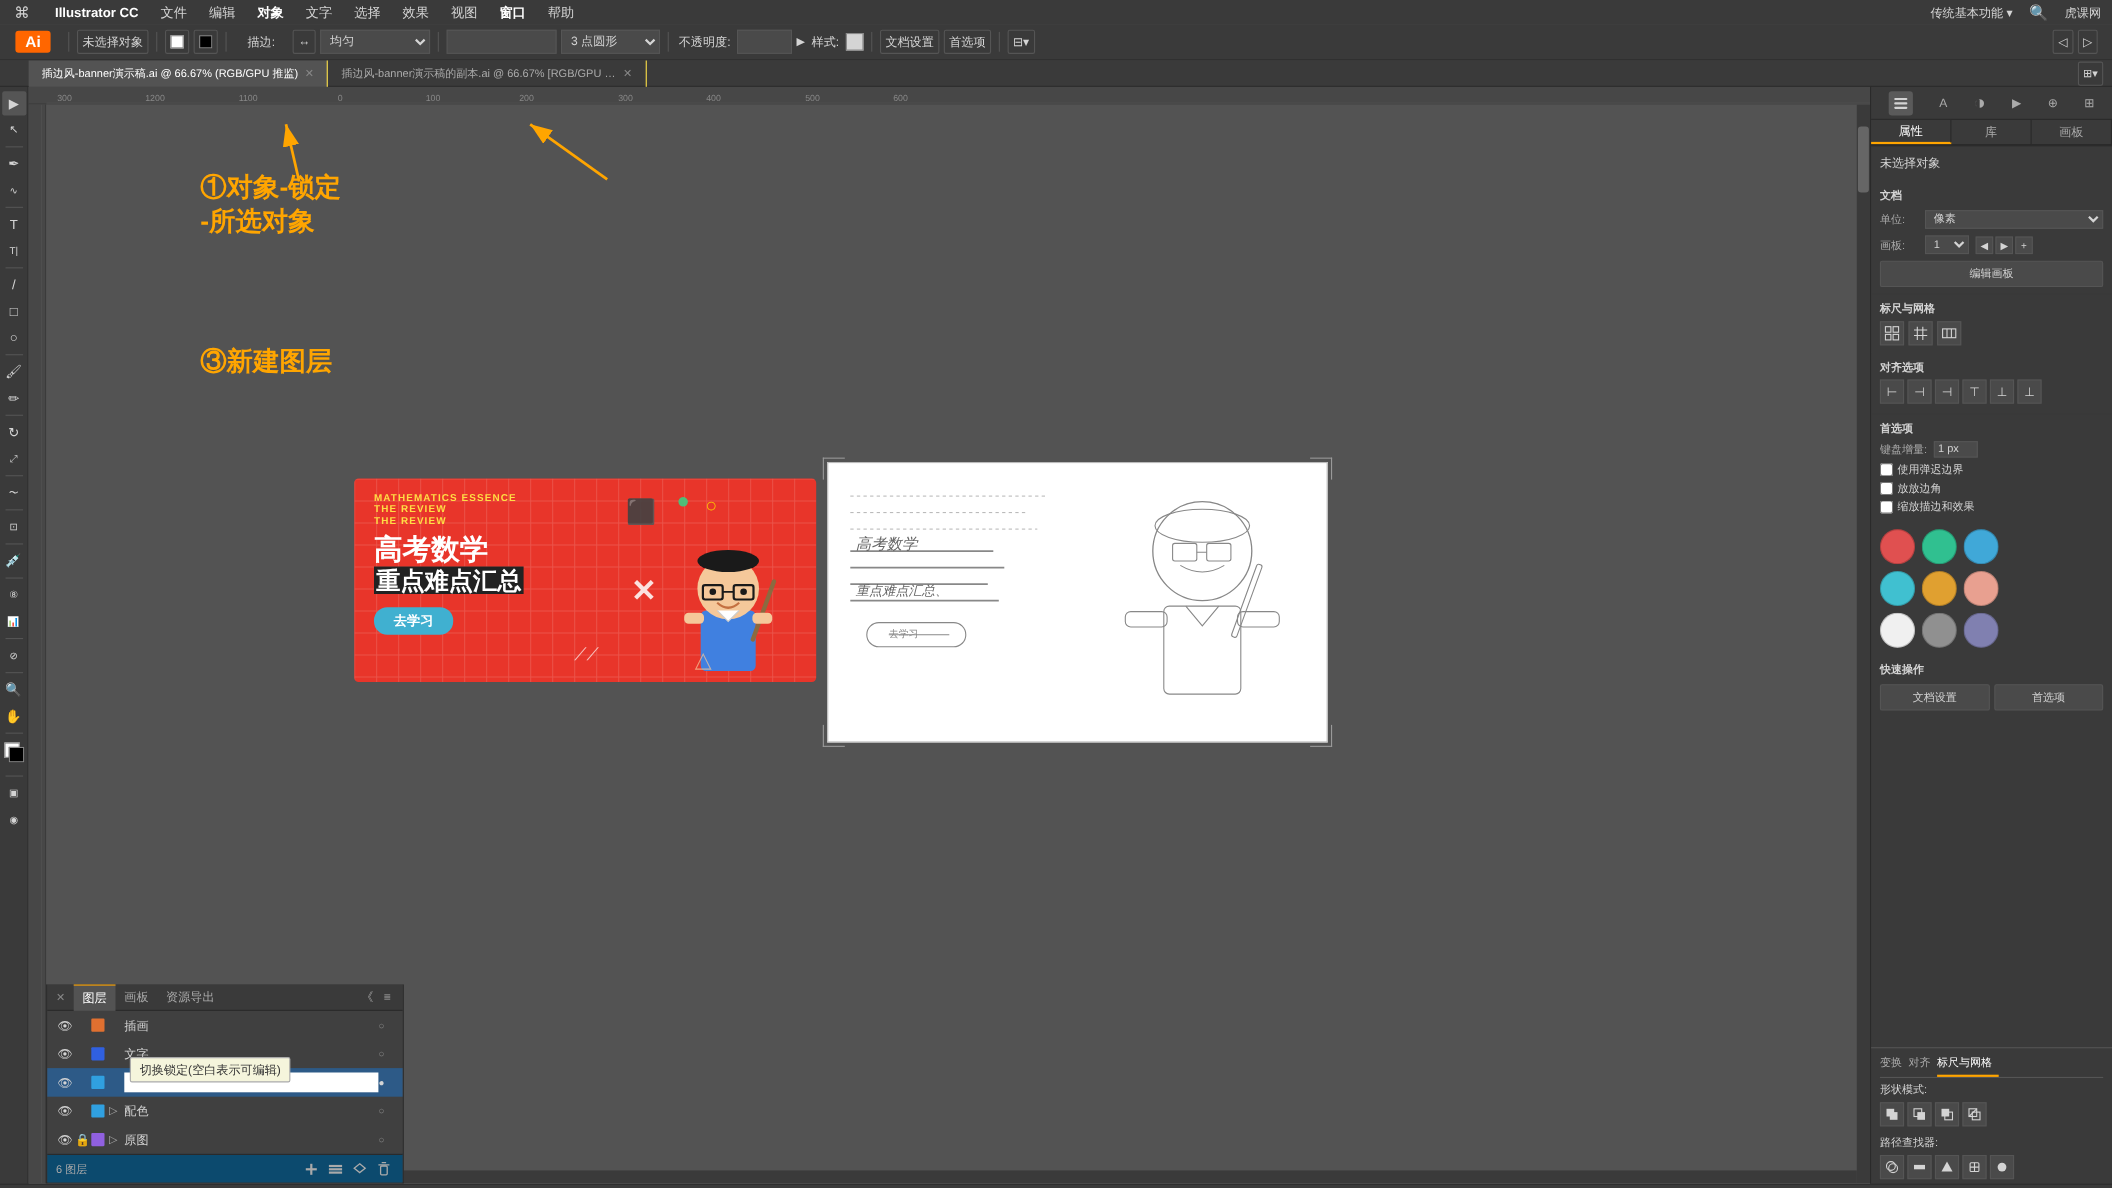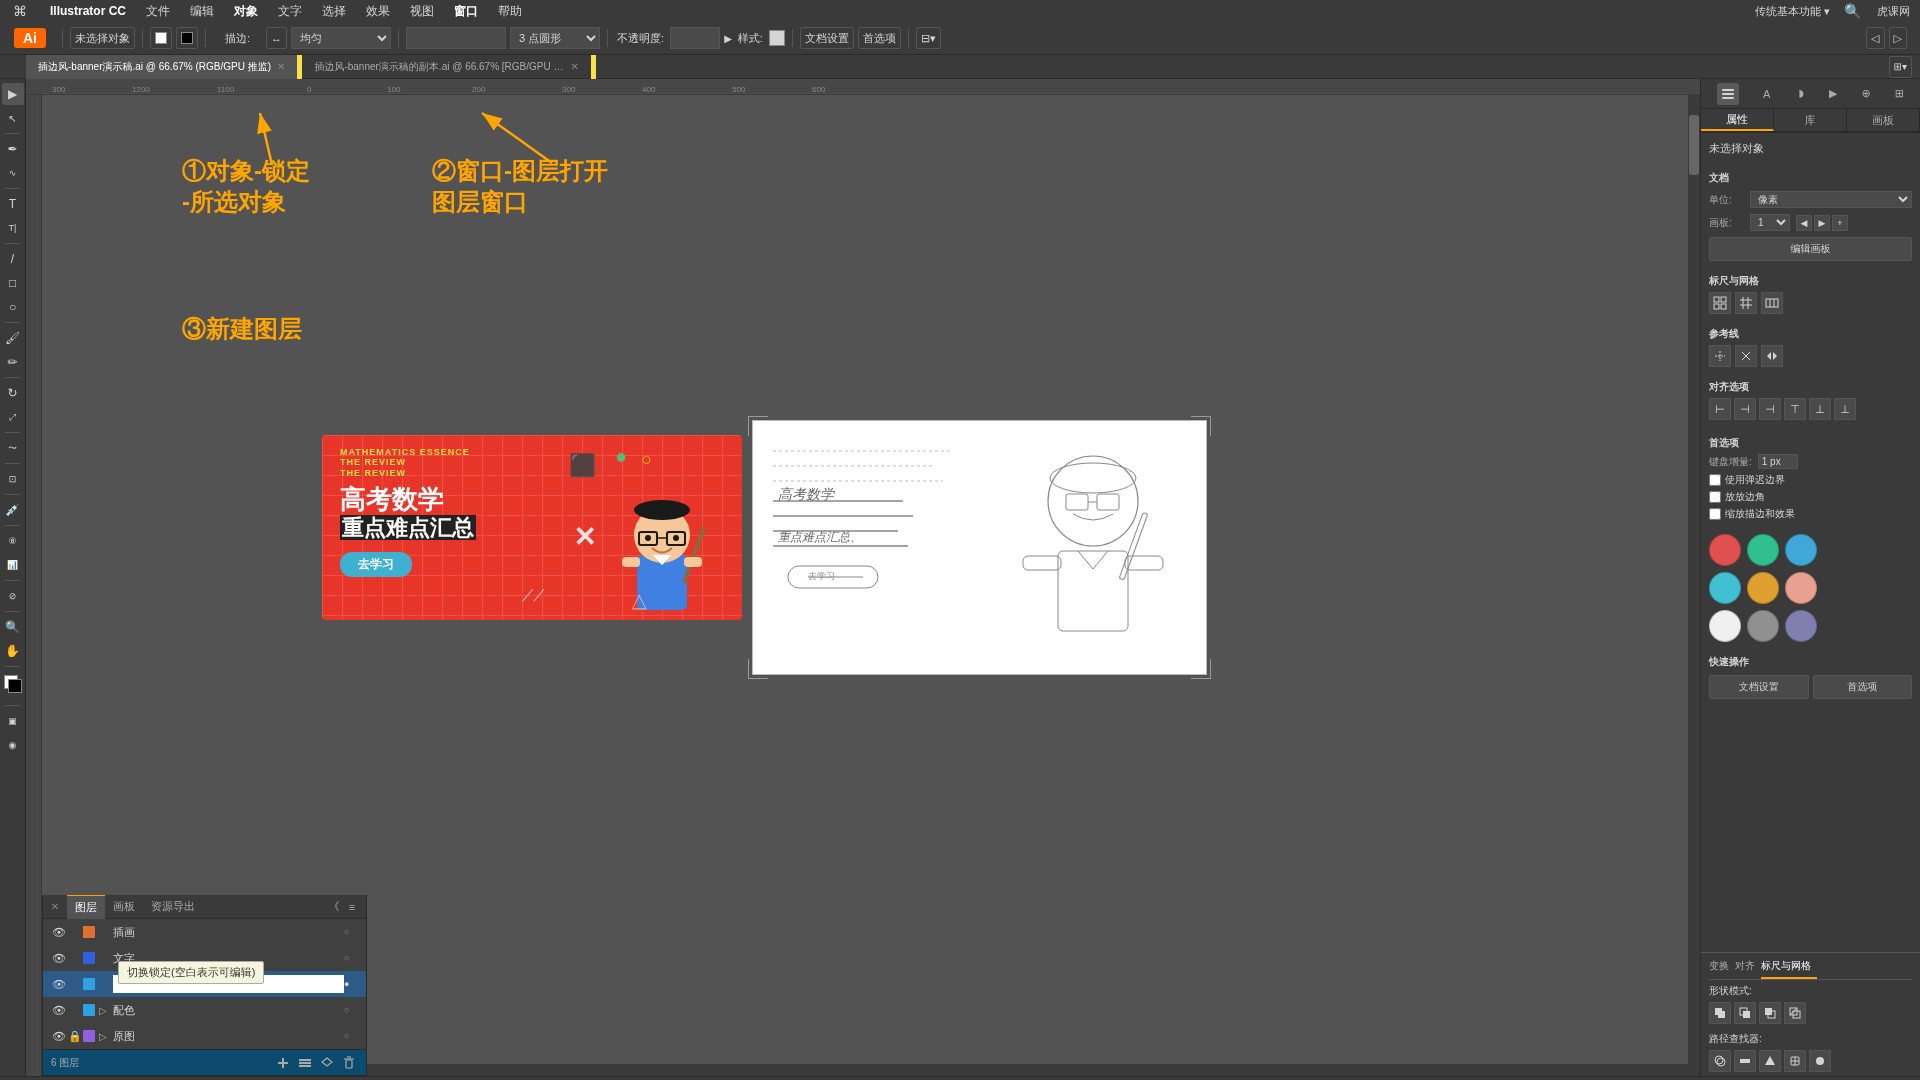--- a/index.html
+++ b/index.html
@@ -42,21 +42,21 @@
 
     
     #canvas-area {
       flex: 1; background: #535353; overflow: hidden; position: relative;
     }
 
     
     #tab-bar {
       height: 24px; background: #3a3a3a; display: flex; align-items: center; border-bottom: 1px solid #2a2a2a;
     }
-    .tab-item { height: 24px; padding: 0 12px; display: flex; align-items: center; font-size: 11px; color: #aaa; cursor: pointer; border-right: 5px solid #fde047; gap: 6px; max-width: 300px; white-space: nowrap; overflow: hidden; text-overflow: ellipsis; }
+    .tab-item { height: 24px; padding: 0 12px; display: flex; align-items: center; font-size: 11px; color: #aaa; cursor: pointer; border-right: 1px solid #fde047; gap: 6px; max-width: 300px; white-space: nowrap; overflow: hidden; text-overflow: ellipsis; }
     .tab-item.active { background: #535353; color: #fff; }
     .tab-close { font-size: 10px; color: #888; cursor: pointer; }
     .ann-text { font-size: 24px; color: #FFA500; font-weight: bold; line-height: 1.3; }
 
     
     #layers-panel {
       position: absolute; bottom: 0; left: 26px; width: 330px; background: #404040; 
       border: 1px solid #2a2a2a; border-top: none;
     }
     .panel-tab { padding: 0 8px; height: 24px; display: flex; align-items: center; cursor: pointer; }
@@ -244,23 +244,20 @@
           <line x1="12" y1="0" x2="12" y2="100%" stroke="#555" stroke-width="1"></line>
         </svg>
       </div>
 
       <div style="flex:1;position:relative;background:#535353;overflow:hidden;">
 
         <div style="position:absolute;top:60px;left:140px;">
           <div class="ann-text">①对象-锁定<br>-所选对象</div>
         </div>
 
-        <div style="position:absolute;top:60px;left:390px;">
-          <div class="ann-text">②窗口-图层打开<br>图层窗口</div>
-        </div>
 
         <div style="position:absolute;top:218px;left:140px;">
           <div class="ann-text">③新建图层</div>
         </div>
 
         <svg style="position:absolute;top:0;left:0;pointer-events:none;" width="700" height="200">
 
           <defs>
             <marker id="arrowhead" markerWidth="8" markerHeight="6" refX="8" refY="3" orient="auto">
               <polygon points="0 0, 8 3, 0 6" fill="#FFA500"></polygon>
@@ -559,43 +556,20 @@
           <div style="width:22px;height:22px;background:#4a4a4a;border:1px solid #555;display:flex;align-items:center;justify-content:center;cursor:pointer;">
             <svg width="14" height="14" viewBox="0 0 14 14">
                   <rect x="1" y="3" width="12" height="8" fill="none" stroke="#d4d4d4" stroke-width="1"></rect>
                   <line x1="5" y1="3" x2="5" y2="11" stroke="#d4d4d4" stroke-width="1"></line>
                   <line x1="9" y1="3" x2="9" y2="11" stroke="#d4d4d4" stroke-width="1"></line>
                 </svg>
           </div>
         </div>
       </div>
 
-      <div style="padding:6px 8px;border-bottom:1px solid #3a3a3a;">
-        <div style="font-size:10px;color:#d4d4d4;font-weight:bold;margin-bottom:4px;">参考线</div>
-        <div style="display:flex;gap:4px;">
-          <div style="width:22px;height:22px;background:#4a4a4a;border:1px solid #555;display:flex;align-items:center;justify-content:center;cursor:pointer;">
-            <svg width="12" height="12" viewBox="0 0 12 12">
-                  <line x1="1" y1="6" x2="11" y2="6" stroke="#d4d4d4" stroke-width="1" stroke-dasharray="2,1"></line>
-                  <line x1="6" y1="1" x2="6" y2="11" stroke="#d4d4d4" stroke-width="1" stroke-dasharray="2,1"></line>
-                </svg>
-          </div>
-          <div style="width:22px;height:22px;background:#4a4a4a;border:1px solid #555;display:flex;align-items:center;justify-content:center;cursor:pointer;">
-            <svg width="12" height="12" viewBox="0 0 12 12">
-                  <path d="M2 10 L10 2" stroke="#d4d4d4" stroke-width="1"></path>
-                  <path d="M2 2 L10 10" stroke="#d4d4d4" stroke-width="1"></path>
-                </svg>
-          </div>
-          <div style="width:22px;height:22px;background:#4a4a4a;border:1px solid #555;display:flex;align-items:center;justify-content:center;cursor:pointer;">
-            <svg width="12" height="12" viewBox="0 0 12 12">
-                  <path d="M1 6 L5 2 L5 10 Z" fill="#d4d4d4"></path>
-                  <path d="M11 6 L7 2 L7 10 Z" fill="#d4d4d4"></path>
-                </svg>
-          </div>
-        </div>
-      </div>
 
       <div style="padding:6px 8px;border-bottom:1px solid #3a3a3a;">
         <div style="font-size:10px;color:#d4d4d4;font-weight:bold;margin-bottom:4px;">对齐选项</div>
         <div style="display:flex;gap:3px;margin-bottom:3px;">
           <div style="width:22px;height:22px;background:#4a4a4a;border:1px solid #555;display:flex;align-items:center;justify-content:center;cursor:pointer;font-size:11px;color:#d4d4d4;">⊢</div>
           <div style="width:22px;height:22px;background:#4a4a4a;border:1px solid #555;display:flex;align-items:center;justify-content:center;cursor:pointer;font-size:11px;color:#d4d4d4;">⊣</div>
           <div style="width:22px;height:22px;background:#4a4a4a;border:1px solid #555;display:flex;align-items:center;justify-content:center;cursor:pointer;font-size:11px;color:#d4d4d4;">⊣</div>
           <div style="width:22px;height:22px;background:#4a4a4a;border:1px solid #555;display:flex;align-items:center;justify-content:center;cursor:pointer;font-size:11px;color:#d4d4d4;">⊤</div>
           <div style="width:22px;height:22px;background:#4a4a4a;border:1px solid #555;display:flex;align-items:center;justify-content:center;cursor:pointer;font-size:11px;color:#d4d4d4;">⊥</div>
           <div style="width:22px;height:22px;background:#4a4a4a;border:1px solid #555;display:flex;align-items:center;justify-content:center;cursor:pointer;font-size:11px;color:#d4d4d4;">⊥</div>

